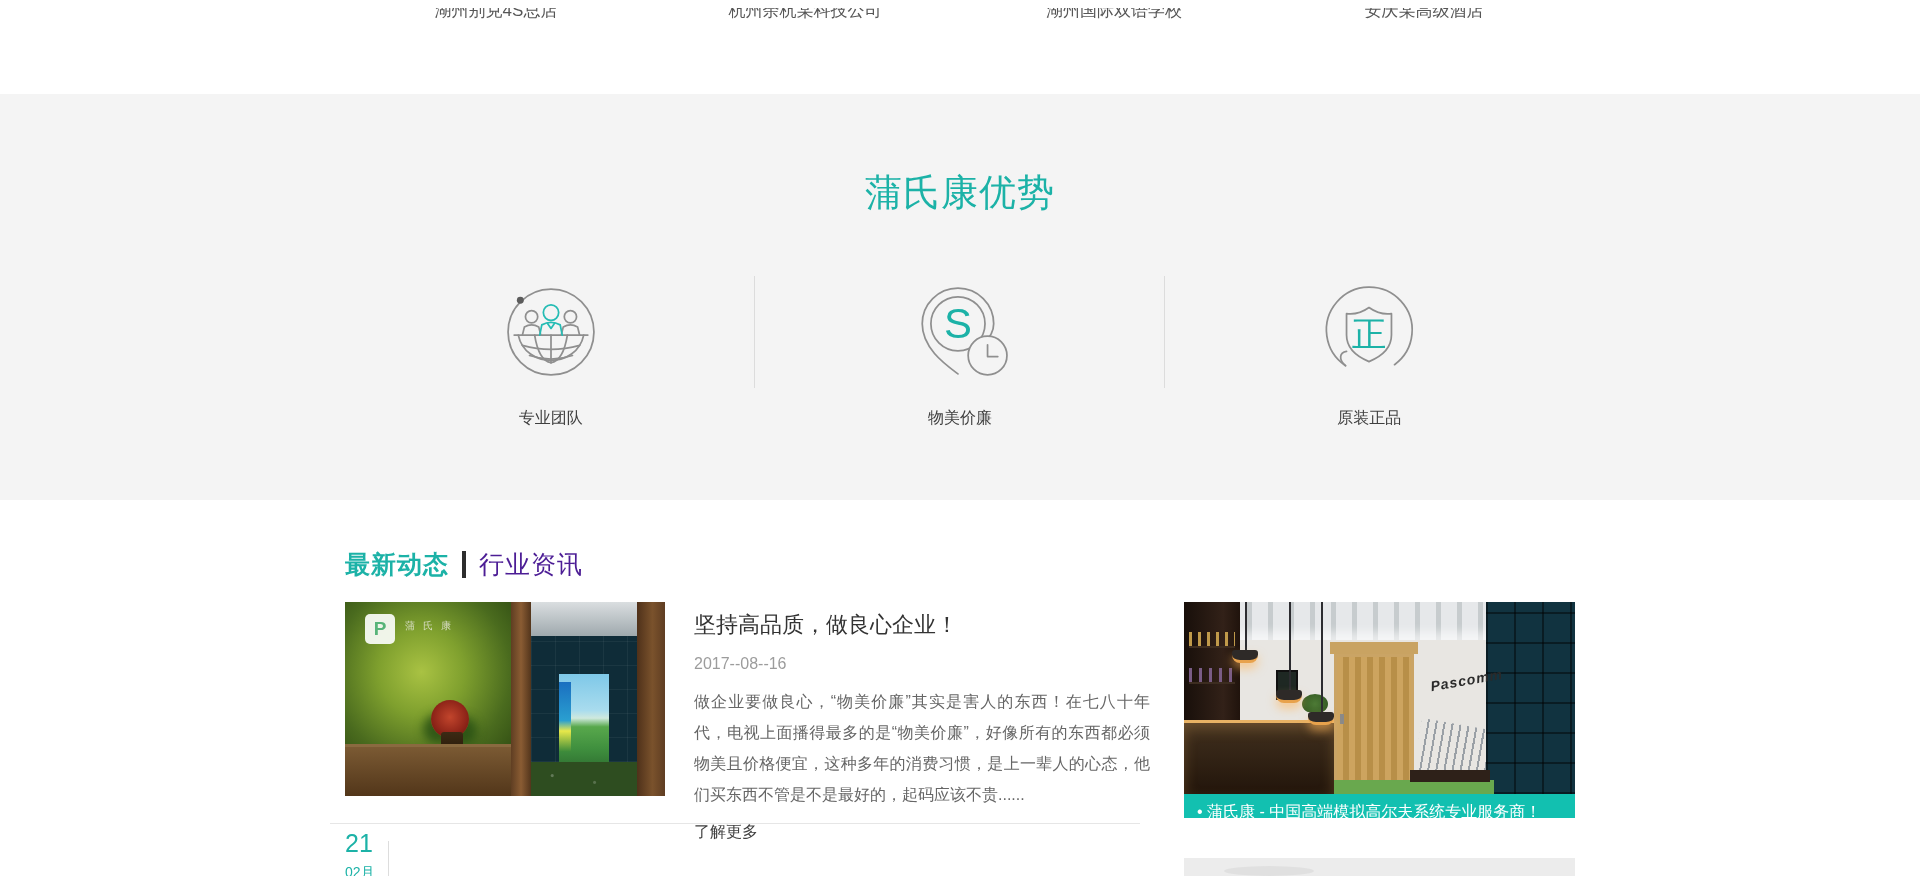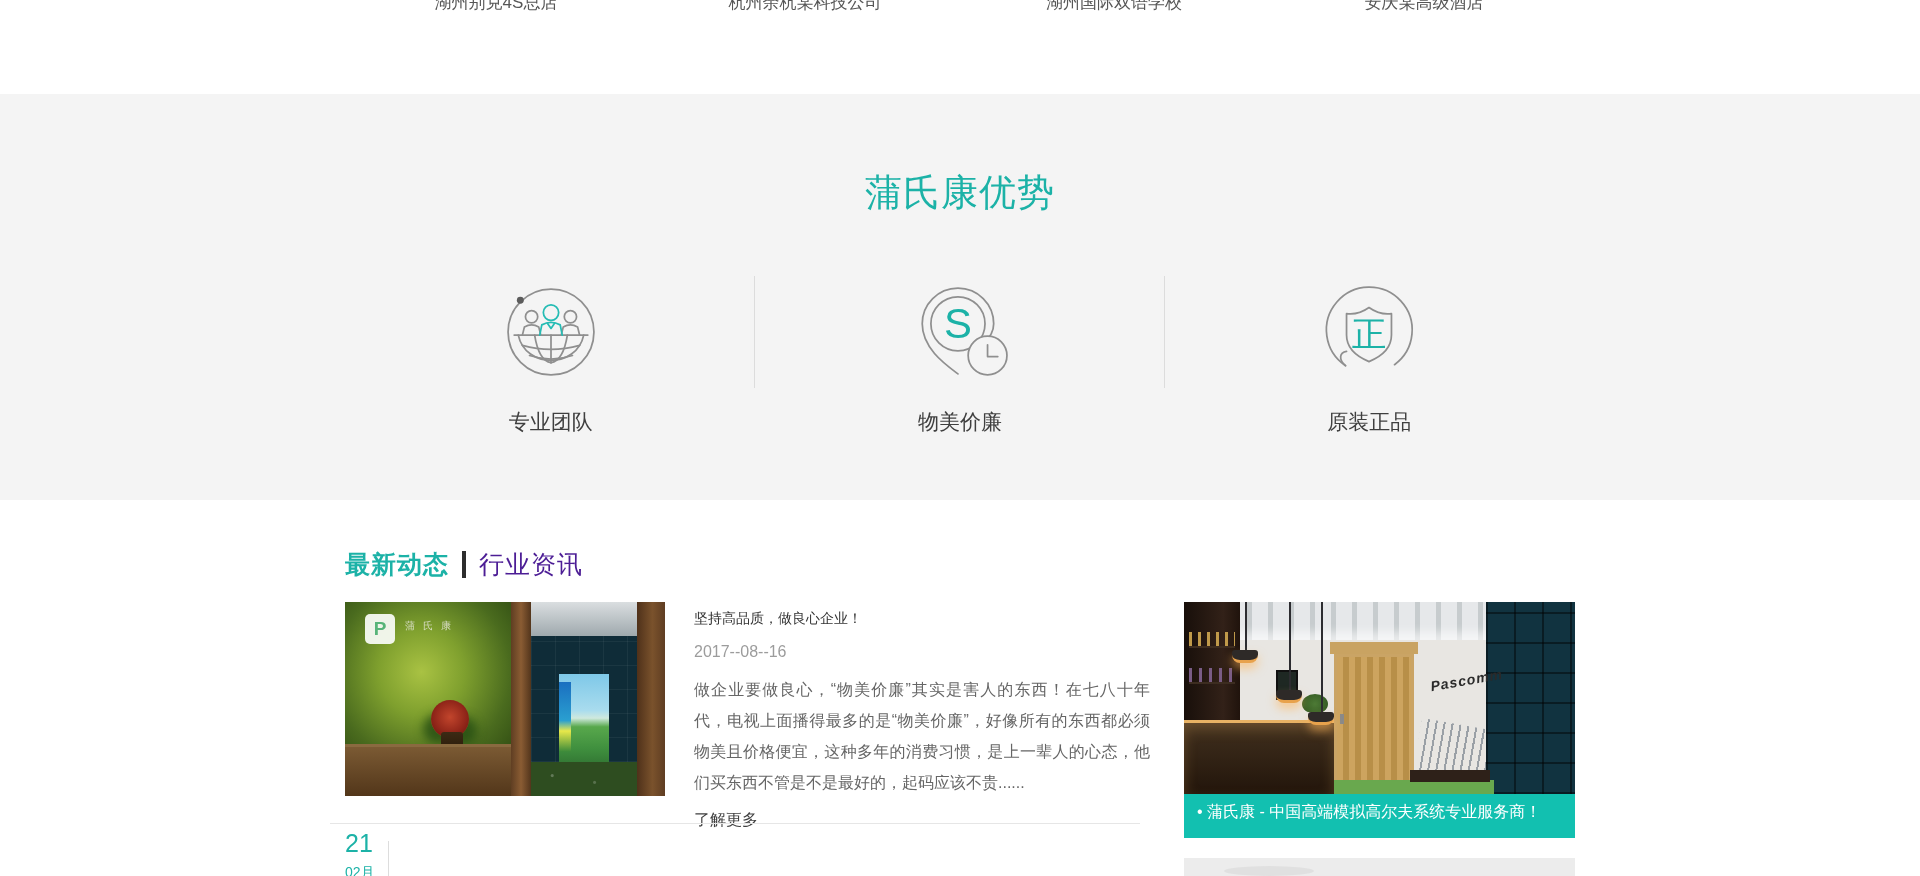--- a/index.html
+++ b/index.html
@@ -1,56 +1,56 @@
 <!DOCTYPE html>
 <html><head>
 <meta charset="utf-8">
 <style>
   * { margin:0; padding:0; box-sizing:border-box; }
   html,body { background:#fff; }
   body { font-family:"Liberation Sans","DejaVu Sans",sans-serif; }
   .page { position:relative; width:1920px; height:876px; margin:0 auto; overflow:hidden; background:#fff; }
 
   
-  .partners { position:absolute; top:0; left:0; width:1920px; height:94px; background:#fff; overflow:hidden; }
+  .partners { position:absolute; top:8px; left:0; width:1920px; height:94px; background:#fff; overflow:hidden; }
   .partner-label { position:absolute; top:-9px; transform:translateX(-50%); font-size:17px; color:#565656; white-space:nowrap; }
   .p0 { left:496px; } .p1 { left:805px; } .p2 { left:1114px; } .p3 { left:1424px; }
 
   
   .advantages { position:absolute; top:94px; left:0; width:1920px; height:406px; background:#f4f4f4; }
   .adv-title { padding-top:74px; text-align:center; font-size:37px; font-weight:400; color:#1cb2a7; letter-spacing:1px; }
   .features { width:1228px; margin:62px auto 0; display:flex; }
   .feature { flex:1; text-align:center; position:relative; }
   .feature:not(:last-child)::after { content:""; position:absolute; right:0; top:-4px; width:1px; height:112px; background:#dcdcdc; }
   .icon-box { height:102px; display:flex; align-items:center; justify-content:center; }
-  .feature-label { margin-top:26px; font-size:21px; color:#3f3f3f; }
+  .feature-label { margin-top:26px; font-size:16px; color:#3f3f3f; }
   .ico { stroke:#8f8f8f; fill:none; stroke-width:1.7; stroke-linecap:round; stroke-linejoin:round; }
   .ico .accent { stroke:#25bcb4; }
   .ico .accent-fill { fill:#1cb2a7; stroke:none; }
   .ico text { stroke:none; }
 
   
   .news { position:absolute; top:500px; left:0; width:1920px; height:376px; background:#fff; }
   .news-heading { position:absolute; left:345px; top:48px; display:flex; align-items:center;font-family:Liberation Mono, monospace; }
   .nh-primary { font-size:25px; font-weight:700; color:#1cb2a7; letter-spacing:1px; }
   .nh-bar { width:4px; height:27px; background:#2d2d2d; margin:0 13px; }
   .nh-secondary { font-size:25px; font-weight:400; color:#4c1d95; letter-spacing:1px; }
 
   .thumb { position:absolute; left:345px; top:102px; width:320px; height:194px; overflow:hidden; background:#1a2a30; cursor:pointer; }
   .art { position:absolute; }
 
   .feat-text { position:absolute; left:694px; top:110px; width:456px; }
-  .feat-title { font-size:14px; color:#333; cursor:pointer; }
+  .feat-title { font-size:22px; color:#333; cursor:pointer; }
   .feat-date { margin-top:15px; font-size:16px; color:#9c9c9c; }
   .feat-excerpt { margin-top:13px; font-size:16px; color:#666; line-height:31px; text-align:justify; max-height:125px; overflow:hidden; }
   .feat-more { display:inline-block; margin-top:12px; font-size:16px; color:#404040; text-decoration:none; cursor:pointer; }
 
   .promo { position:absolute; left:1184px; top:102px; width:391px; cursor:pointer; }
   .promo-img { position:relative; width:391px; height:192px; overflow:hidden; background:#e8e6e2; }
-  .promo-caption { height:44px; line-height:36px; background:#12c0b0; color:#fff; font-size:16px; padding-left:13px; white-space:nowrap; overflow:hidden; }
+  .promo-caption { height:24px; line-height:36px; background:#12c0b0; color:#fff; font-size:16px; padding-left:13px; white-space:nowrap; overflow:hidden; }
 
   .news-divider { position:absolute; left:330px; top:323px; width:810px; height:1px; background:#e6e6e6; }
 
   .item2-day { position:absolute; left:345px; top:329px; font-size:25px; color:#1cb2a7; }
   .item2-month { position:absolute; left:345px; top:364px; font-size:14px; color:#1cb2a7; }
   .item2-vline { position:absolute; left:388px; top:341px; width:1px; height:40px; background:#ddd; }
   .item2-title { position:absolute; left:445px; top:350px; font-size:17px; color:#333; white-space:nowrap; cursor:pointer; }
   .next-block { position:absolute; left:1184px; top:358px; width:391px; height:18px; background:#ececec; }
   .next-block .shade { position:absolute; left:40px; top:8px; width:90px; height:10px; background:#e0e0e0; border-radius:50%; }
 

